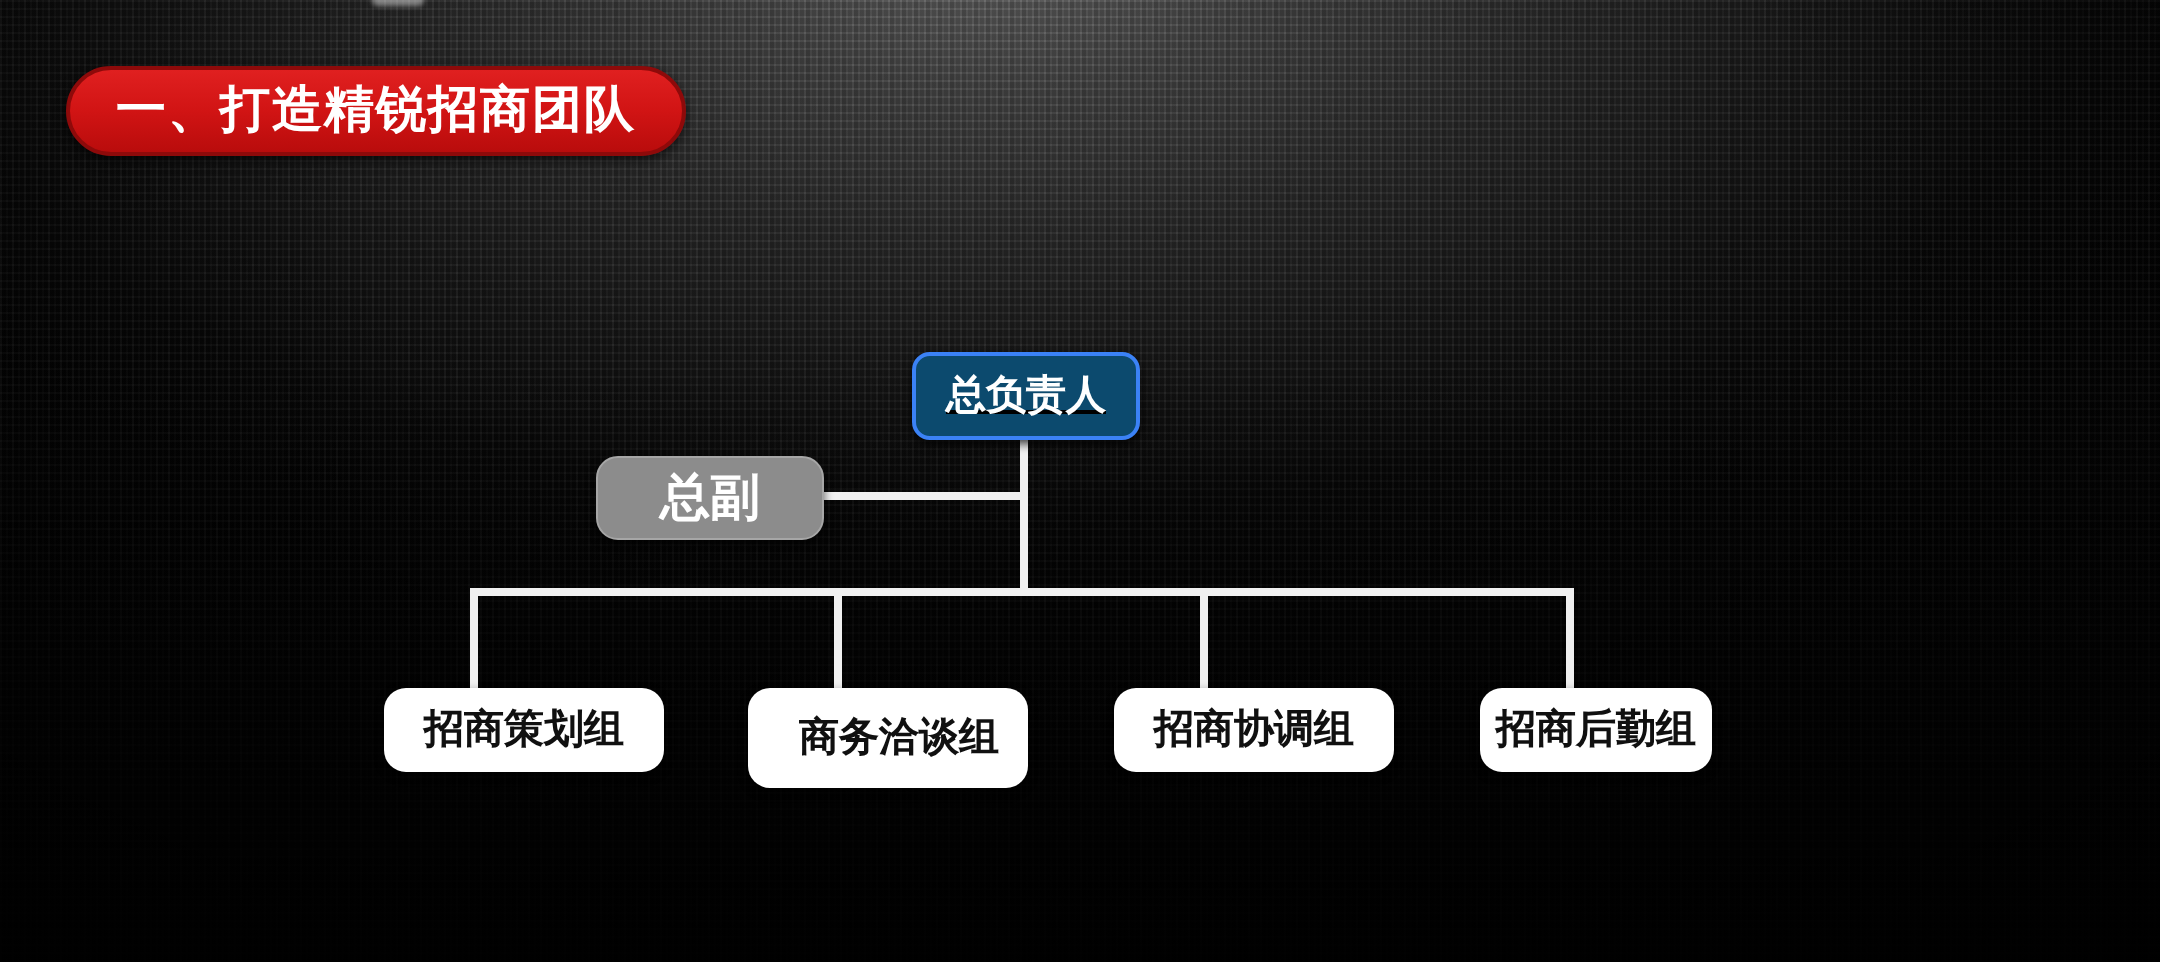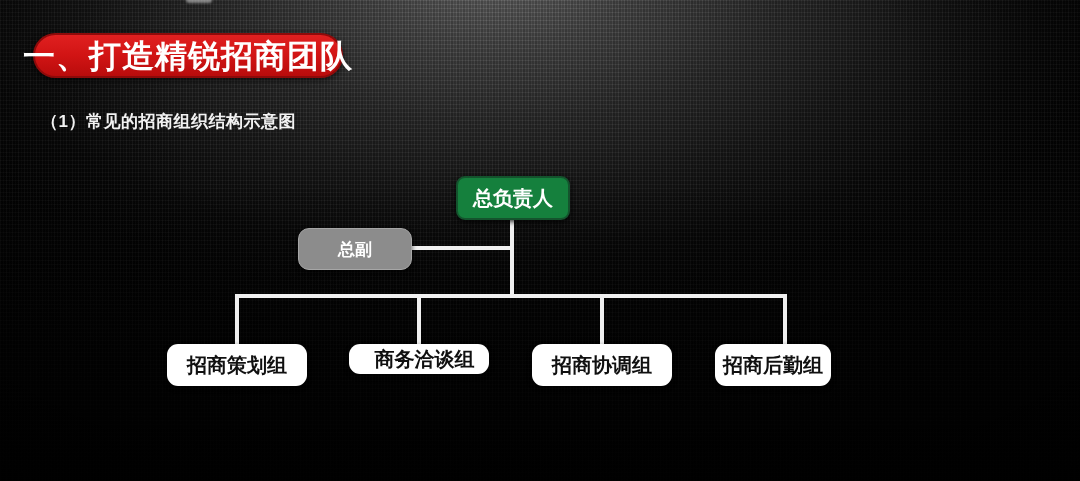--- a/index.html
+++ b/index.html
@@ -83,21 +83,21 @@
     background: linear-gradient(to bottom, #e02020 0%, #d11414 50%, #b90c0c 100%);
     border: 2px solid #8e0a0a;
     box-sizing: border-box;
     display: flex;
     align-items: center;
     justify-content: center;
     box-shadow: 0 2px 6px rgba(0,0,0,0.6);
   }
   .title-badge-text {
     color: #ffffff;
-    font-size: 32px;
+    font-size: 25px;
     font-weight: bold;
     letter-spacing: 1px;
     line-height: 1;
     white-space: nowrap;
   }
 
   
   .subtitle {
     position: absolute;
     left: 41px;
@@ -130,49 +130,51 @@
     align-items: center;
     justify-content: center;
     white-space: nowrap;
   }
   .node-label {
     line-height: 1;
   }
 
   
   .node-root {
-    background: #15803d;
-    border: 2px solid #14532d;
+    background: #0c4a6e;
+    border: 2px solid #3b82f6;
     border-radius: 9px;
     box-shadow: 0 2px 5px rgba(0,0,0,0.75);
+    text-decoration: underline;
   }
   .node-root .node-label {
     color: #ffffff;
     font-size: 20px;
     font-weight: bold;
   }
 
   
   .node-deputy {
     background: #8c8c8c;
     border: 1px solid #a6a6a6;
     border-radius: 11px;
     box-shadow: 0 2px 5px rgba(0,0,0,0.6);
   }
   .node-deputy .node-label {
     color: #ffffff;
-    font-size: 17px;
+    font-size: 25px;
     font-weight: bold;
   }
 
   
   .node-leaf {
     background: #ffffff;
     border-radius: 11px;
     box-shadow: 0 2px 5px rgba(0,0,0,0.55);
+    margin-left: 25px;
   }
   .node-leaf .node-label {
     color: #101010;
     font-size: 20px;
     font-weight: bold;
   }
 </style>
 </head>
 <body>
 
@@ -181,21 +183,20 @@
   <div class="bg-base"></div>
   <div class="bg-weave-v"></div>
   <div class="bg-weave-h"></div>
   <div class="bg-vignette"></div>
   <div class="top-bleed"></div>
 
   <div class="title-badge">
     <span class="title-badge-text">一、打造精锐招商团队</span>
   </div>
 
-  <div class="subtitle">（1）常见的招商组织结构示意图</div>
 
   <div class="chart">
 
     <svg width="1080" height="481" shape-rendering="crispEdges">
       <g fill="#f0f0f0">
 
         <rect x="510" y="220" width="4" height="78"></rect>
 
         <rect x="410" y="246" width="102" height="4"></rect>
 
@@ -213,21 +214,21 @@
     </div>
 
     <div class="node node-deputy" style="left:298px; top:228px; width:114px; height:42px;">
       <span class="node-label">总副</span>
     </div>
 
     <div class="node node-leaf" style="left:167px; top:344px; width:140px; height:42px;">
       <span class="node-label">招商策划组</span>
     </div>
 
-    <div class="node node-leaf" style="left:349px; top:344px; width:140px; height:30px;padding-left:11px;">
+    <div class="node node-leaf" style="left:349px; top:344px; width:140px; height:50px;padding-left:11px;">
       <span class="node-label">商务洽谈组</span>
     </div>
 
     <div class="node node-leaf" style="left:532px; top:344px; width:140px; height:42px;text-align:center;">
       <span class="node-label">招商协调组</span>
     </div>
 
     <div class="node node-leaf" style="left:715px; top:344px; width:116px; height:42px;">
       <span class="node-label">招商后勤组</span>
     </div>

